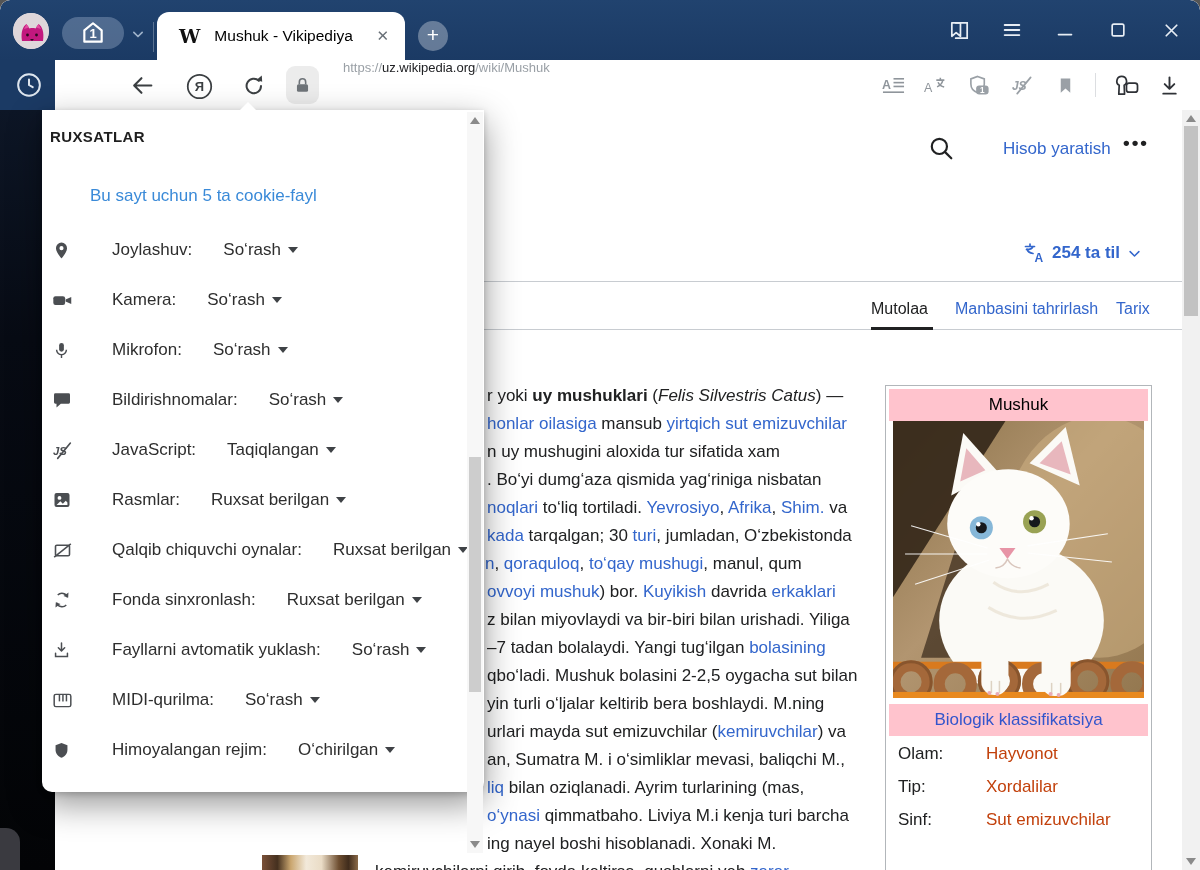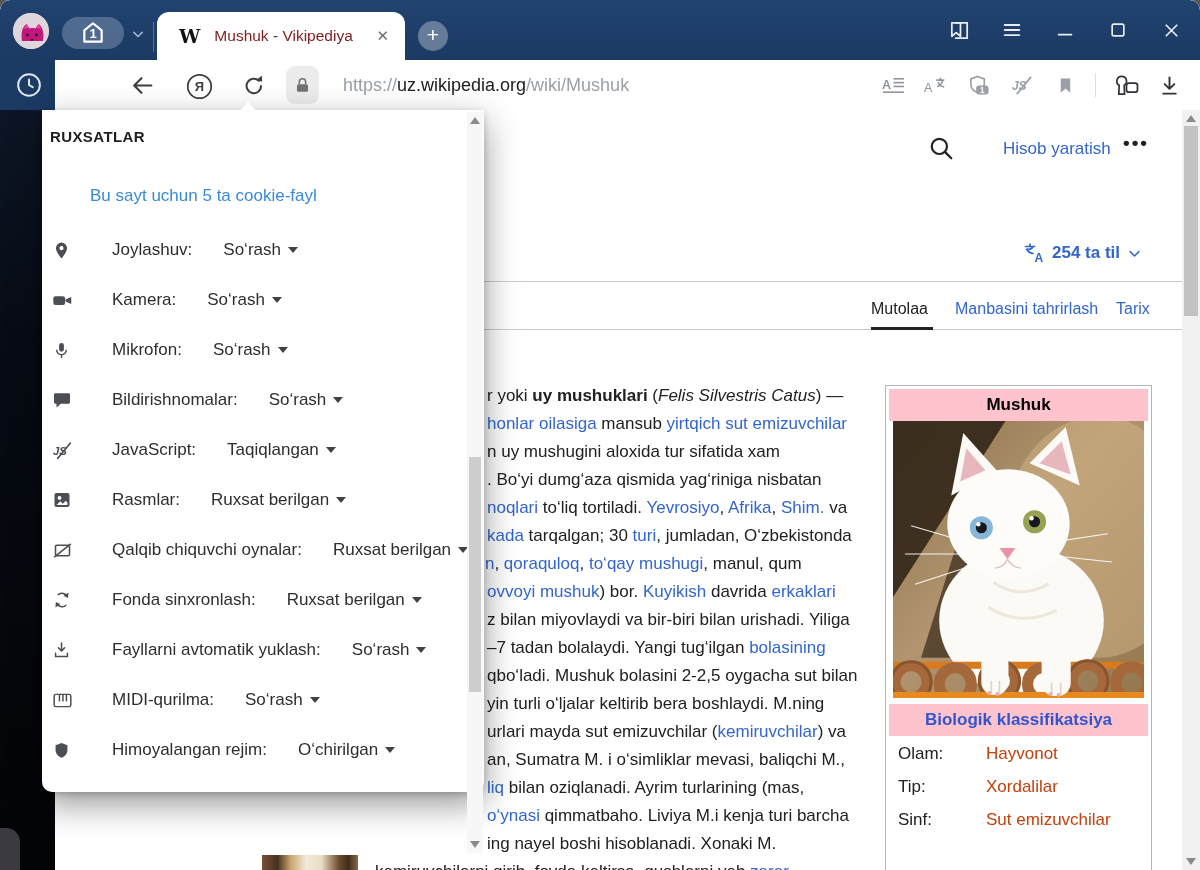--- a/index.html
+++ b/index.html
@@ -15,43 +15,43 @@
             overflow:hidden; background:#e8e0e4; }
   .chip { position:absolute; left:62px; top:17px; width:62px; height:32px; border-radius:16px;
           background:rgba(160,180,205,.38); display:flex; align-items:center; justify-content:center; }
   .chip-num { position:absolute; color:#fff; font-size:13px; font-weight:bold; }
   .chip-chevron { position:absolute; left:128px; top:24px; width:22px; height:18px; color:#9db1c9; }
   .tb-divider { position:absolute; left:153px; top:22px; width:1px; height:30px; background:rgba(255,255,255,.28); }
   .tab { position:absolute; left:157px; top:12px; width:248px; height:48px; background:#fff;
          border-radius:12px 12px 0 0; display:flex; align-items:center; }
   .tab .favicon { font-family:"DejaVu Serif","Liberation Serif",serif; font-weight:bold;
                   font-size:19px; color:#111; margin-left:22px; }
-  .tab .tab-title { font-size:15.5px; color:#7f1d1d; margin-left:14px; white-space:nowrap; }
+  .tab .tab-title { font-size:15.5px; color:#000000; margin-left:14px; white-space:nowrap; }
   .tab .tab-close { margin-left:auto; margin-right:16px; color:#697077; font-size:15px; cursor:default; }
   .newtab { position:absolute; left:418px; top:21px; width:30px; height:30px; border-radius:50%;
             background:rgba(255,255,255,.32); color:#fff; font-size:21px; line-height:28px;
             text-align:center; font-weight:400; }
   .tb-icons { position:absolute; right:14px; top:14px; height:32px; display:flex; gap:23px; align-items:center; }
   .tb-icons .ticon { width:30px; height:30px; display:flex; align-items:center; justify-content:center; color:#e7edf4; }
 
   
   .strip-top { position:absolute; left:0; top:60px; width:55px; height:50px; background:#1b3a64; }
   .strip { position:absolute; left:0; top:110px; width:55px; height:760px;
            background:linear-gradient(180deg,#0d1626 0%,#070b14 30%,#030406 100%); }
   .clock { position:absolute; left:15px; top:71px; width:28px; height:28px; }
   .strip-widget { position:absolute; left:-14px; top:718px; width:34px; height:92px; border-radius:14px; background:#3a3a40; }
 
   
   .toolbar { position:absolute; left:55px; top:60px; width:1145px; height:50px; background:#fff;
              border-radius:12px 12px 0 0; }
   .nav-icon { position:absolute; top:13px; width:26px; height:26px; color:#3c4043; }
   .lock-btn { position:absolute; left:231px; top:6px; width:33px; height:38px; border-radius:9px;
               background:#ececec; display:flex; align-items:center; justify-content:center; }
-  .url { position:absolute; left:288px; top:0; height:50px; display:flex; align-items:center;
-         font-size:18px; white-space:nowrap; }
+  .url { position:absolute; left:288px; top:0; height:50px; display:flex; 
+         font-size:13px; white-space:nowrap; }
   .url .dim { color:#9aa0a6; } .url .host { color:#202124; }
   .tool-right { position:absolute; right:18px; top:9px; height:32px; display:flex; gap:17px; align-items:center; }
   .tool-right .ticon { width:26px; height:26px; display:flex; align-items:center; justify-content:center; }
   .tr-sep { width:1px; height:24px; background:#dcdee1; }
 
   
   .page { position:absolute; left:55px; top:110px; width:1145px; height:760px; background:#fff; }
   .wk-search { position:absolute; left:873px; top:25px; width:26px; height:26px; color:#202122; }
   .wk-account { position:absolute; left:948px; top:29px; font-size:17px; color:#3366cc; }
   .wk-more { position:absolute; left:1068px; top:22px; font-size:19px; font-weight:bold; color:#202122; letter-spacing:2px; }
@@ -64,21 +64,21 @@
   .active-underline { position:absolute; left:816px; top:217px; width:62px; height:3px; background:#202122; }
 
   .art-line { position:absolute; font-size:17px; color:#202122; white-space:nowrap; height:28px; line-height:28px; }
   .art-line .lnk { color:#3366cc; }
   .art-line b { font-weight:bold; } .art-line i { font-style:italic; }
 
   
   .infobox { position:absolute; left:830px; top:275px; width:267px; height:600px;
              border:1px solid #b2b6ba; background:#fff; font-size:17px; }
   .ib-bar { position:absolute; left:3px; width:259px; height:32px; background:#ffc3cd;
-            display:flex; align-items:center; justify-content:center; font-weight:bold; }
+            display:flex; align-items:center; justify-content:center; font-weight:normal; }
   .ib-title { top:3px; color:#000; }
   .ib-section { top:318px; color:#3355cc; }
   .ib-photo { position:absolute; left:7px; top:35px; width:251px; height:277px; }
   .ib-rows { position:absolute; left:12px; top:351px; width:243px; }
   .ib-row { height:33px; display:flex; align-items:center; }
   .ib-row .lbl { width:88px; color:#202122; }
   .ib-row .val { color:#c2410c; }
   .ib-row .val.red { color:#d73333; }
 
   .bottom-photo { position:absolute; left:207px; top:745px; width:96px; height:15px;

